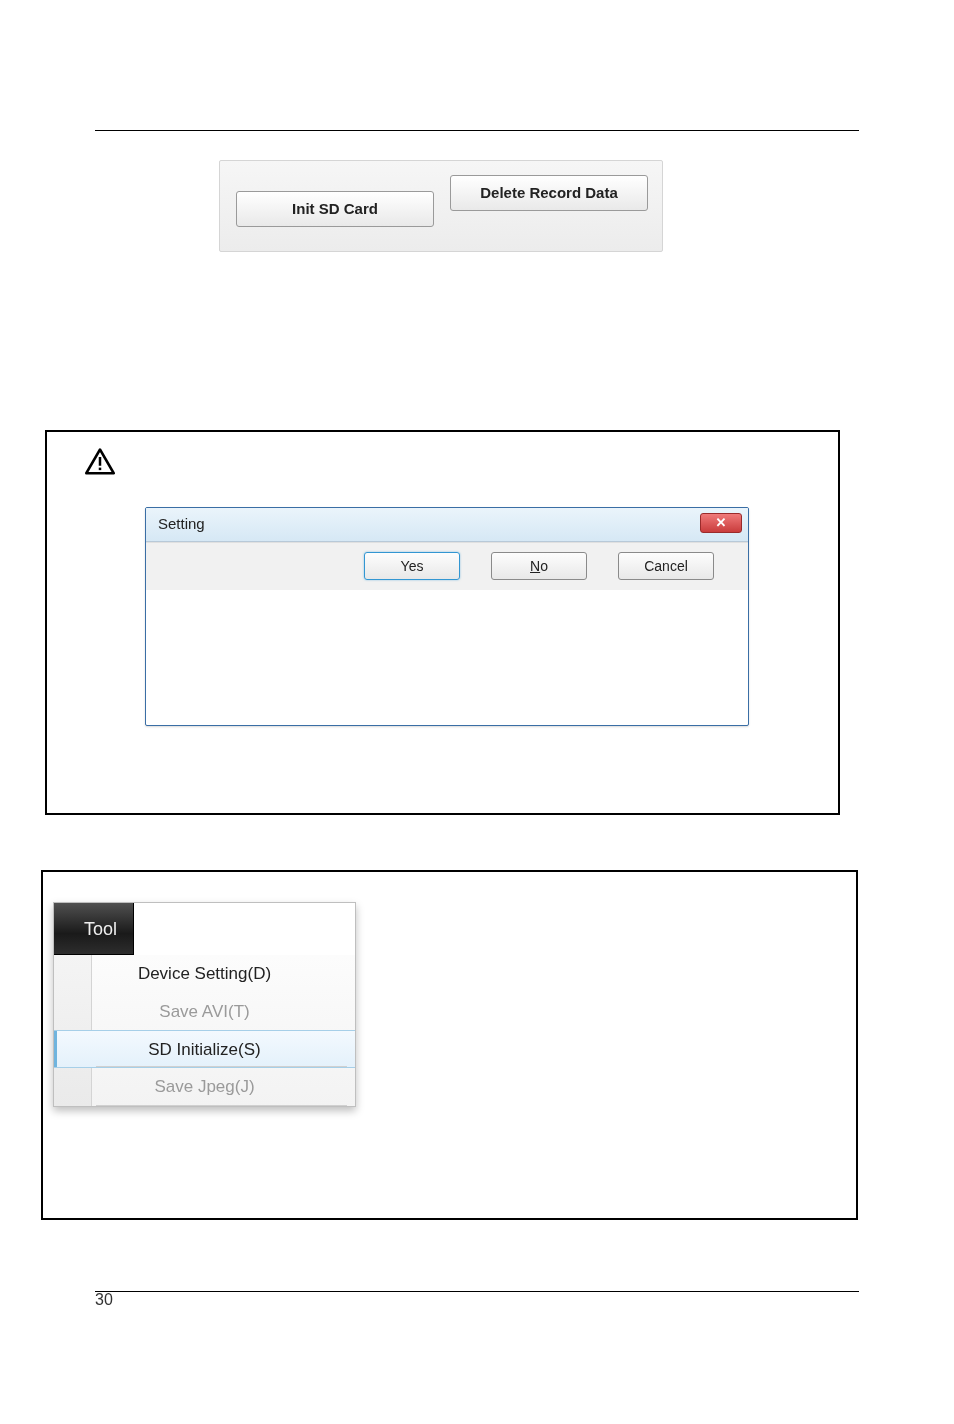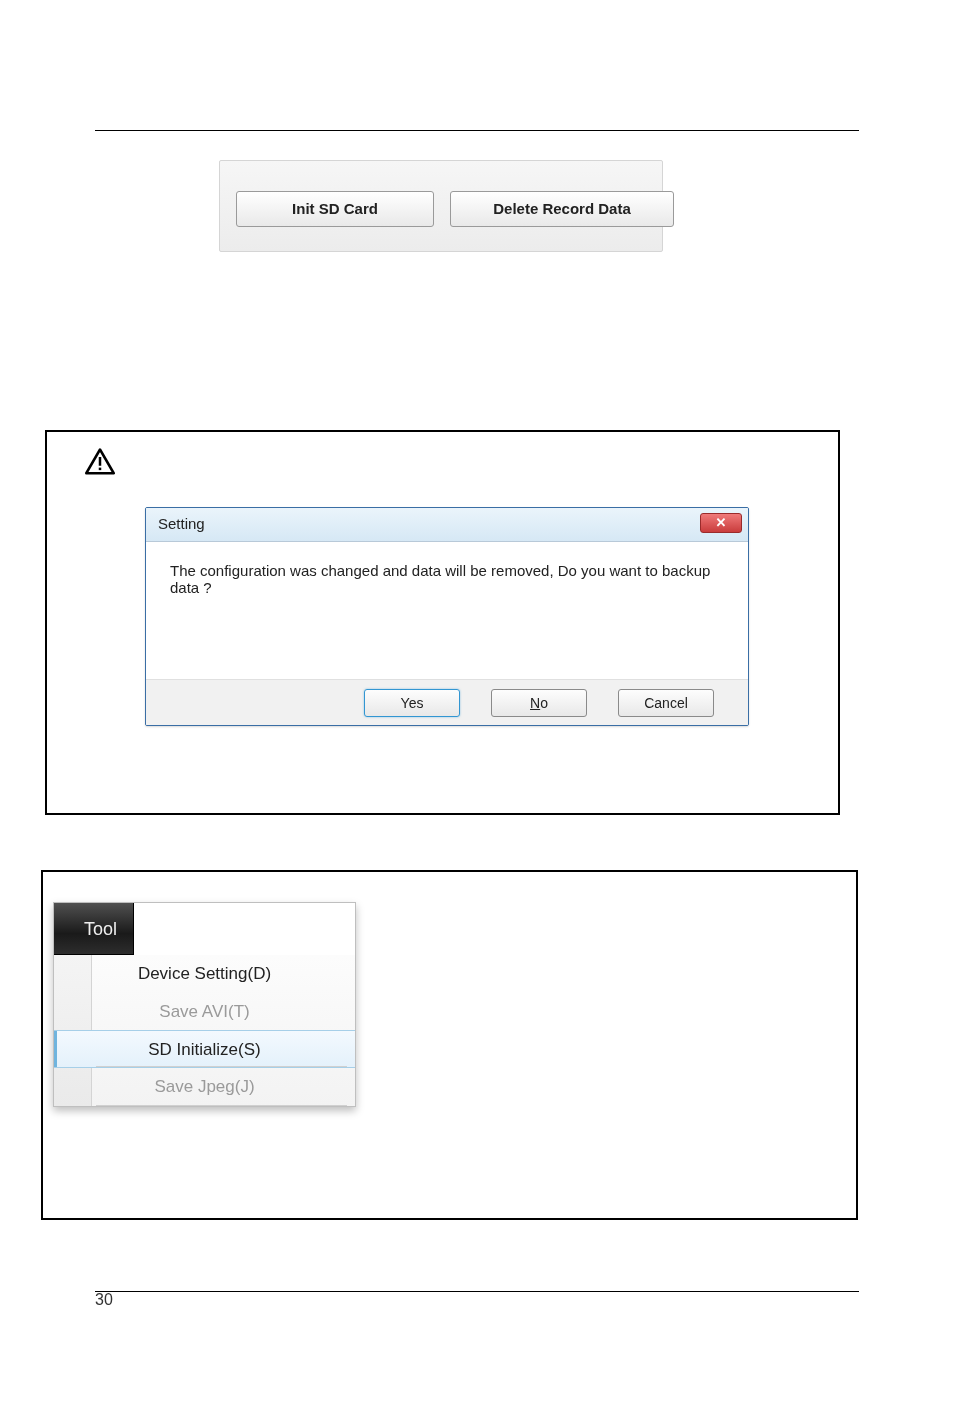--- a/index.html
+++ b/index.html
@@ -42,21 +42,21 @@
     height:36px;
     background:linear-gradient(#fff,#e9e9e9);
     border:1px solid #9a9a9a;
     border-radius:3px;
     font: bold 15px Arial, sans-serif;
     color:#222;
     text-align:center;
     line-height:34px;
   }
   .wbtn.b1 { left:16px; top:30px; width:198px; }
-  .wbtn.b2 { left:230px; top:30px; width:224px;text-align:center; }
+  .wbtn.b2 { left:230px; top:14px; width:198px;text-align:center; }
 
   
   .frame1 {
     position:absolute;
     left:45px; top:430px;
     width:795px; height:385px;
     border:2px solid #000;
     background:#fff;
   }
   .warn-triangle {
@@ -210,21 +210,20 @@
     <polygon points="24,4 46,42 2,42" fill="none" stroke="#000" stroke-width="4" stroke-linejoin="round"></polygon>
     <rect x="22" y="16" width="4" height="14" fill="#000"></rect>
     <rect x="22" y="33" width="4" height="4" fill="#000"></rect>
   </svg>
 
   <div class="dlg-outer">
     <div class="dlg-title">
       <span class="dlg-title-text">Setting</span>
       <div class="dlg-close">✕</div>
     </div>
-    <div class="dlg-body">The configuration was changed and data will be removed, Do you want to backup data ?</div>
     <div class="dlg-btnbar">
       <div class="dlg-btn yes">Yes</div>
       <div class="dlg-btn no">
         <span class="uline">N</span><span>o</span>
       </div>
       <div class="dlg-btn can">Cancel</div>
     </div>
   </div>
 </div>
 

